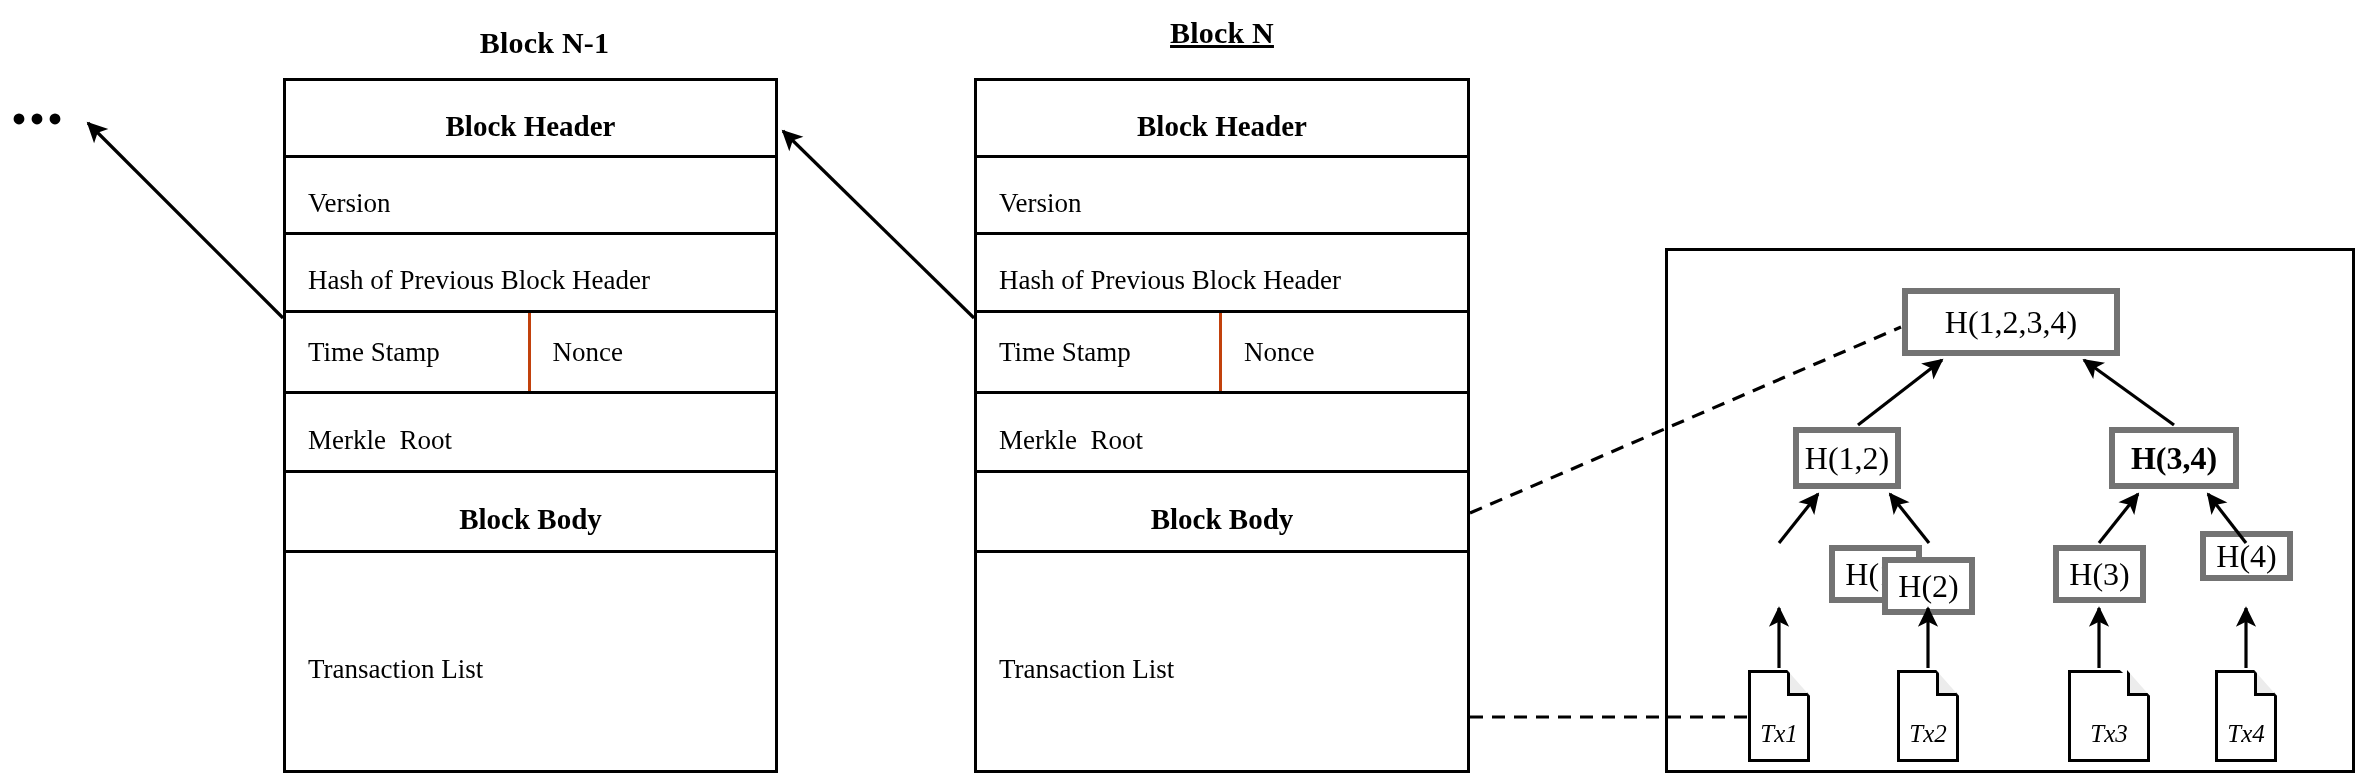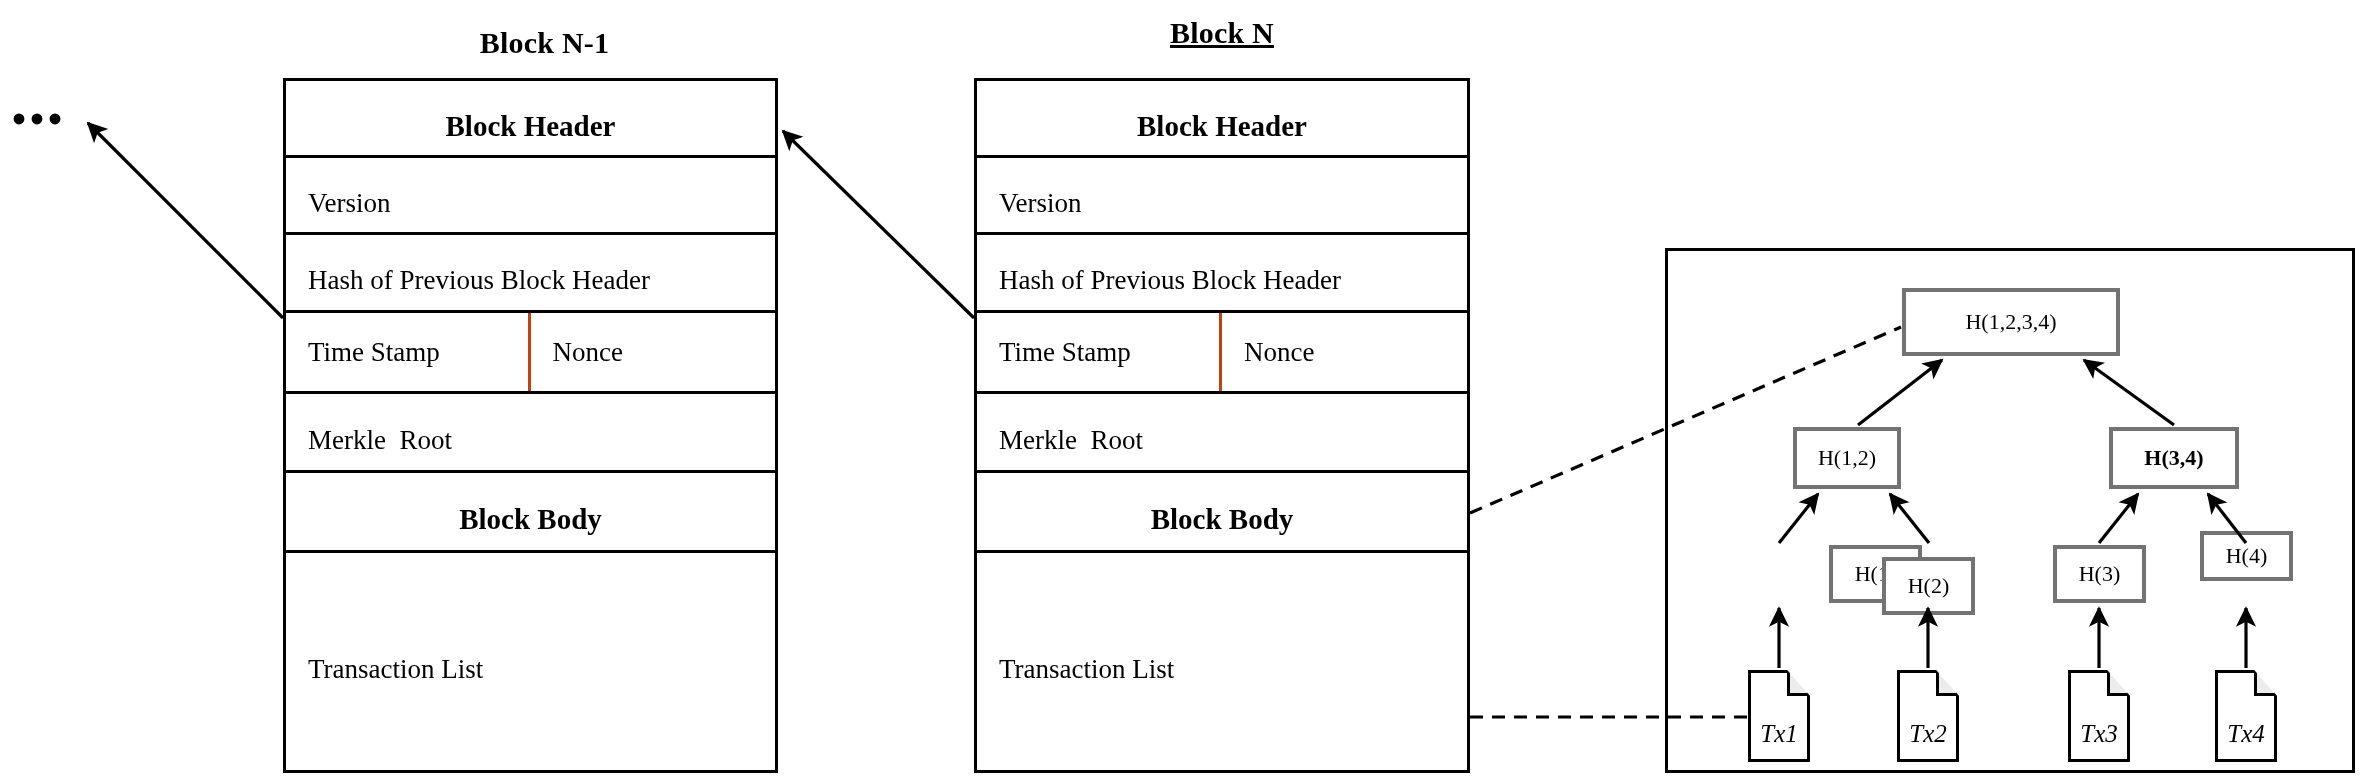--- a/index.html
+++ b/index.html
@@ -20,22 +20,22 @@
   .row.center{justify-content:center;}
   .row.center .cap{padding-left:0;font-weight:bold;font-size:29px;}
   .split{position:absolute;display:flex;left:0;right:0;box-sizing:border-box;
          border-bottom:3px solid #000;}
   .split .half{flex:1 1 50%;display:flex;align-items:center;box-sizing:border-box;}
   .split .half.left{border-right:3px solid #c2410c;}
   .split .half .cap{font-size:27px;padding-left:22px;white-space:pre;}
 
   
   .panel{position:absolute;border:3px solid #000;box-sizing:border-box;background:#fff;}
-  .node{position:absolute;border:4px solid #737373;box-sizing:border-box;background:#fff;
-        display:flex;align-items:center;justify-content:center;font-size:22px;
+  .node{position:absolute;border:6px solid #737373;box-sizing:border-box;background:#fff;
+        display:flex;align-items:center;justify-content:center;font-size:32px;
         white-space:nowrap;}
 
   
   .doc{position:absolute;width:62px;height:92px;}
   .doc .body{position:absolute;inset:0;background:#fff;
      border:3px solid #000;box-sizing:border-box;
      clip-path:polygon(0 0, 63% 0, 100% 28%, 100% 100%, 0 100%);}
   .doc .fold{position:absolute;right:0;top:0;width:23px;height:26px;
      background:#ececec;border-left:3px solid #000;border-bottom:3px solid #000;
      box-sizing:border-box;clip-path:polygon(0 0,100% 100%,0 100%);}
@@ -147,21 +147,21 @@
   <div class="doc" style="left:1748px;top:670px;">
     <div class="body"></div>
     <div class="fold"></div>
     <div class="lbl">Tx1</div>
   </div>
   <div class="doc" style="left:1897px;top:670px;">
     <div class="body"></div>
     <div class="fold"></div>
     <div class="lbl">Tx2</div>
   </div>
-  <div class="doc" style="left:2068px;top:670px;">
+  <div class="doc" style="left:2068px;top:670px;padding-left:20px;">
     <div class="body"></div>
     <div class="fold"></div>
     <div class="lbl">Tx3</div>
   </div>
   <div class="doc" style="left:2215px;top:670px;">
     <div class="body"></div>
     <div class="fold"></div>
     <div class="lbl">Tx4</div>
   </div>
 

